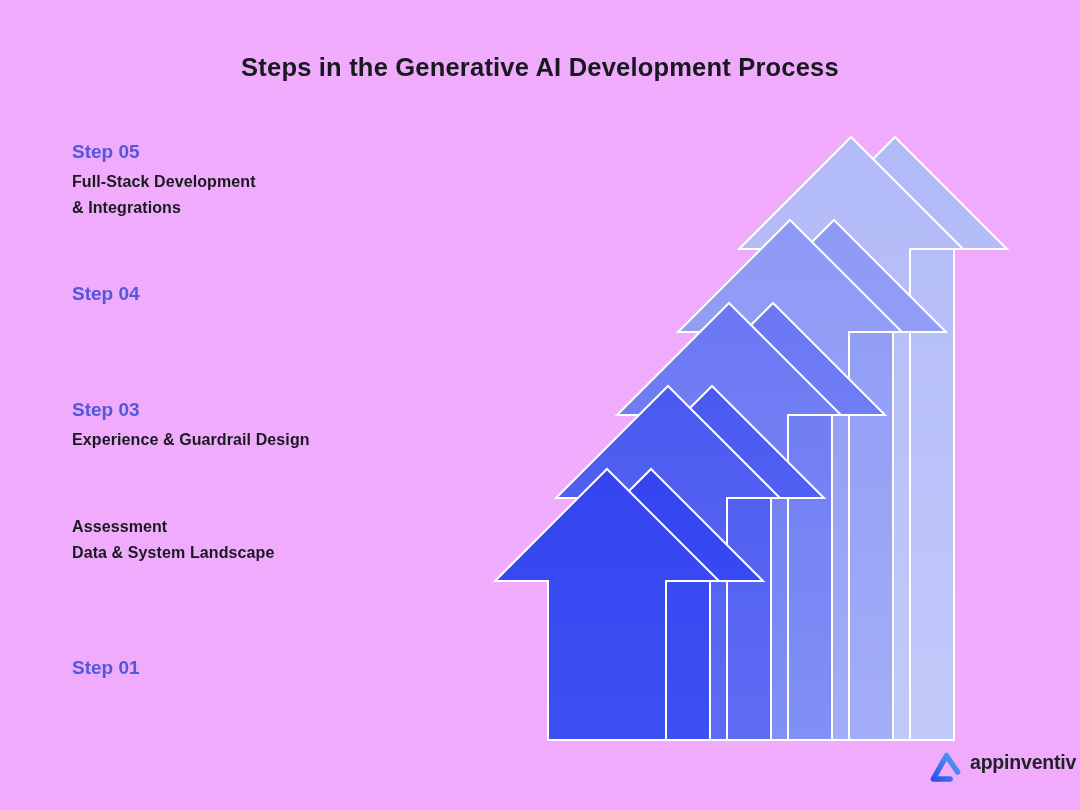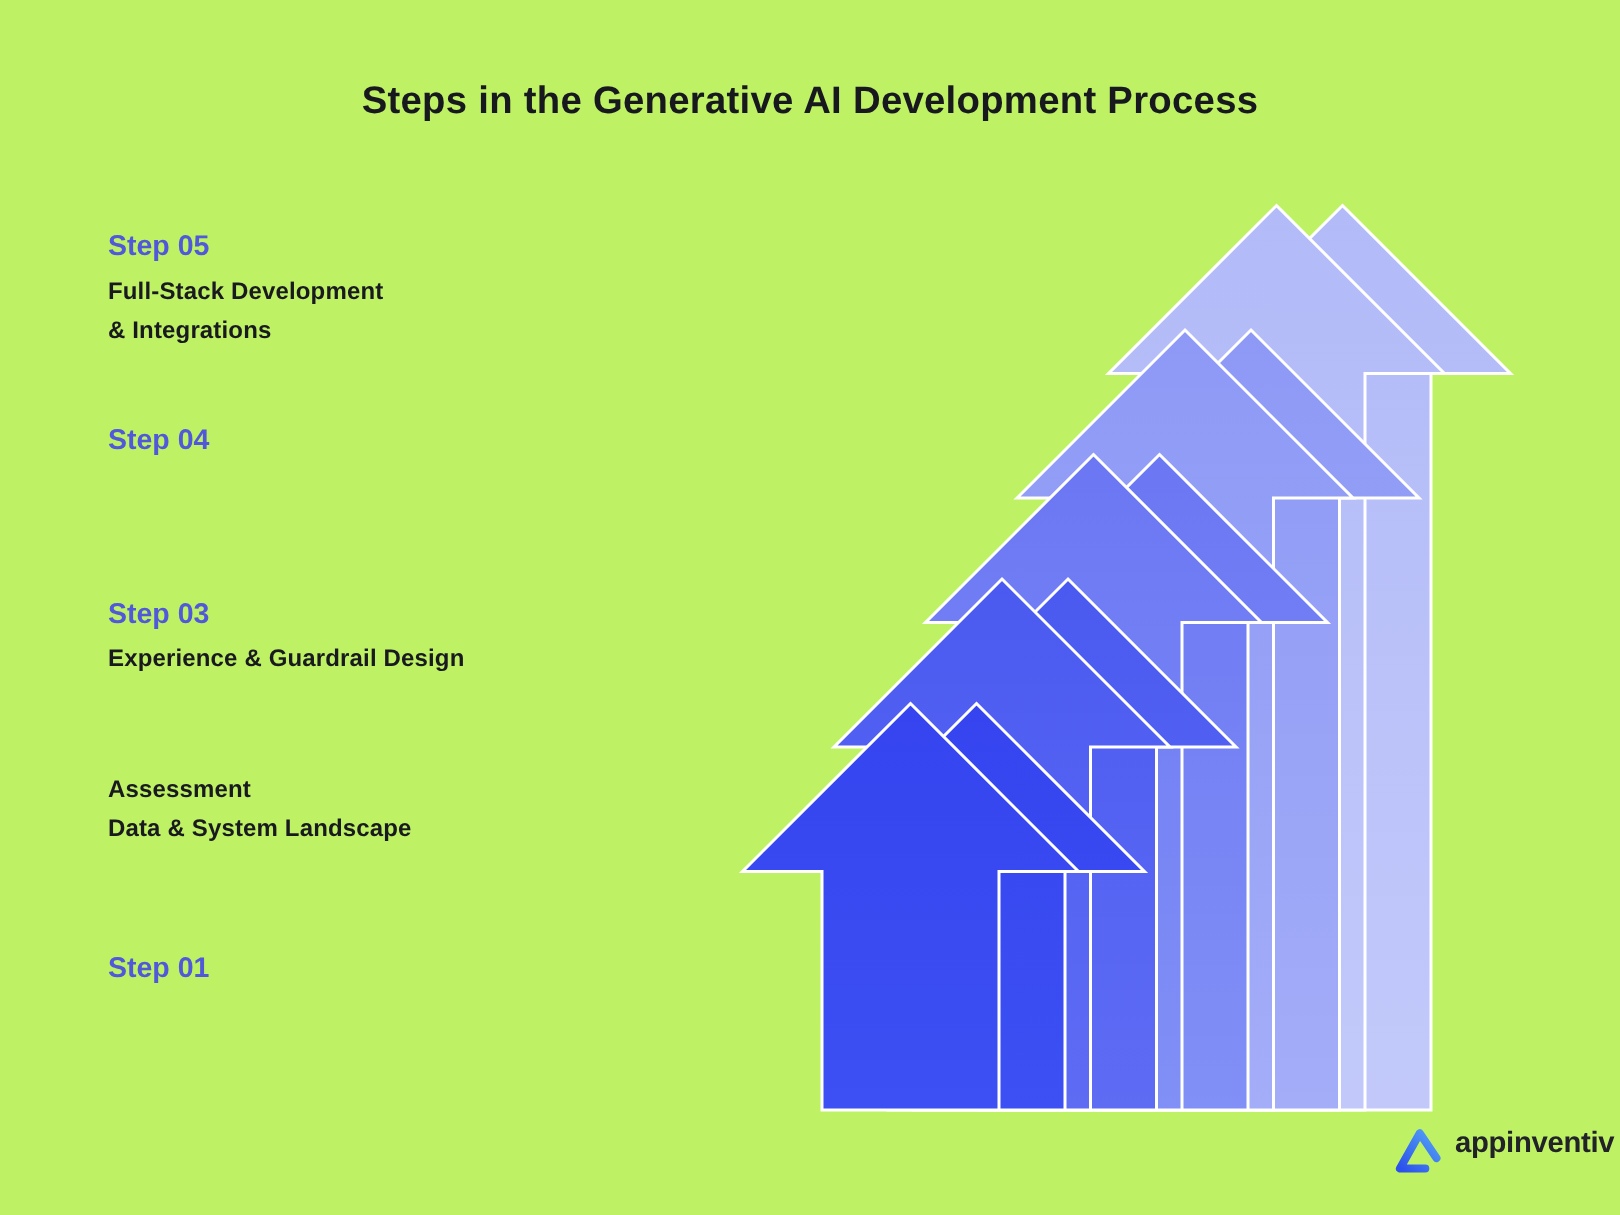--- a/index.html
+++ b/index.html
@@ -1,19 +1,19 @@
 <!DOCTYPE html>
 <html><head>
 <meta charset="utf-8">
 <style>
   html,body{margin:0;padding:0;}
   .canvas{
     position:relative;
     width:1080px;height:810px;
-    background:#bef264;
+    background:#f0abfc;
     overflow:hidden;
     font-family:"Liberation Sans", sans-serif;
   }
   .page-title{
     position:absolute;
     left:0;right:0;top:53px;
     text-align:center;
     font-size:25.5px;
     font-weight:700;
     letter-spacing:0.2px;
@@ -29,25 +29,25 @@
     color:#5158DA;
     margin-bottom:5px;
   }
   .step-name{
     font-size:16px;
     font-weight:700;
     line-height:26px;
     color:#191920;
     letter-spacing:0.1px;
   }
-  .s0{top:140px;margin-top:13px;}
+  .s0{top:140px;}
   .s1{top:282px;}
   .s2{top:398px;}
   .s3{top:514px;}
-  .s4{top:634px;}
+  .s4{top:656px;}
   .arrows-svg{position:absolute;left:0;top:0;}
   .arrows-svg polygon{
     stroke:#FFFFFF;
     stroke-width:2;
     stroke-linejoin:miter;
   }
   .brand{
     position:absolute;
     left:930px;top:751px;
     display:flex;gap:7px;

